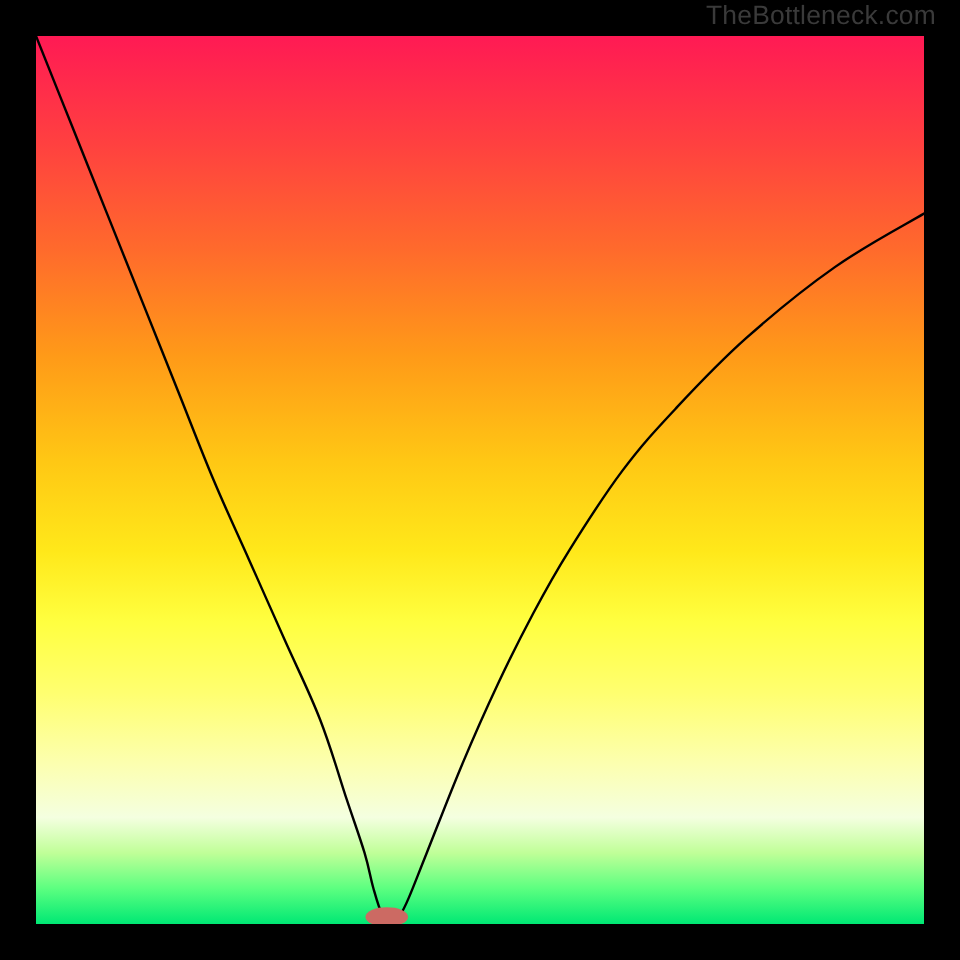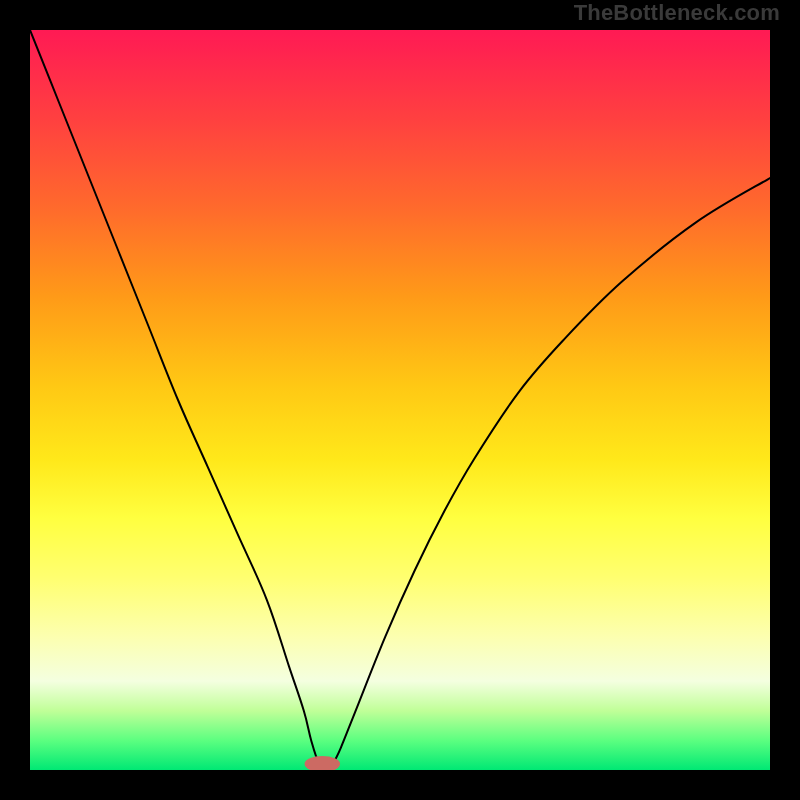--- a/index.html
+++ b/index.html
@@ -46,21 +46,21 @@
     width: 740px;
     height: 740px;
   }
   .watermark {
     position: absolute;
     top: 0;
     right: 20px;
     color: #3a3a3a;
     font-size: 22px;
     letter-spacing: 0.2px;
-    font-weight: 700;
+    font-weight: 400;
   }
 </style>
 </head>
 <body>
 
 <div class="frame">
   <div class="watermark">TheBottleneck.com</div>
 
   <div class="plot-area">
     <svg viewBox="0 0 100 100" preserveAspectRatio="none">

